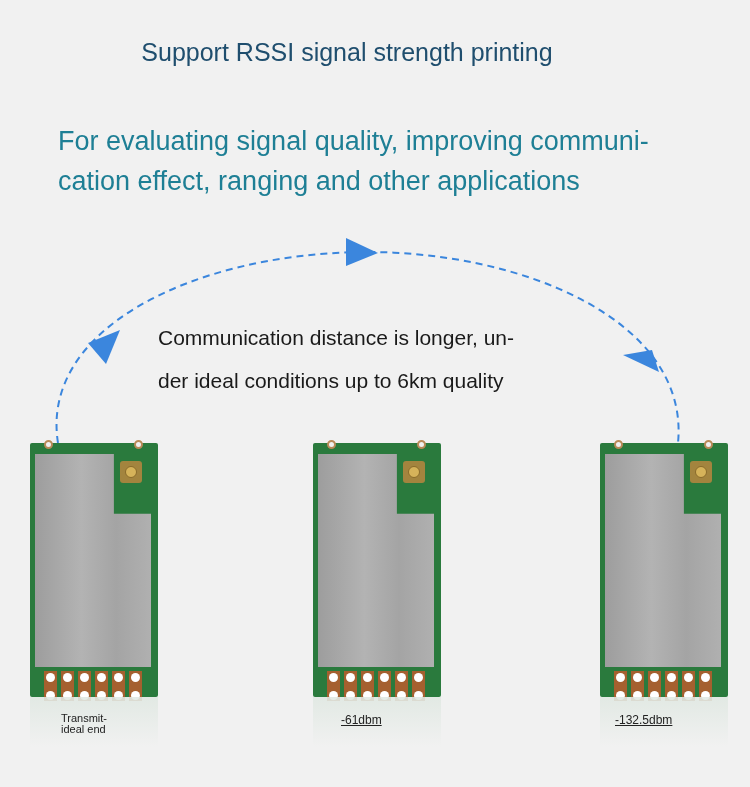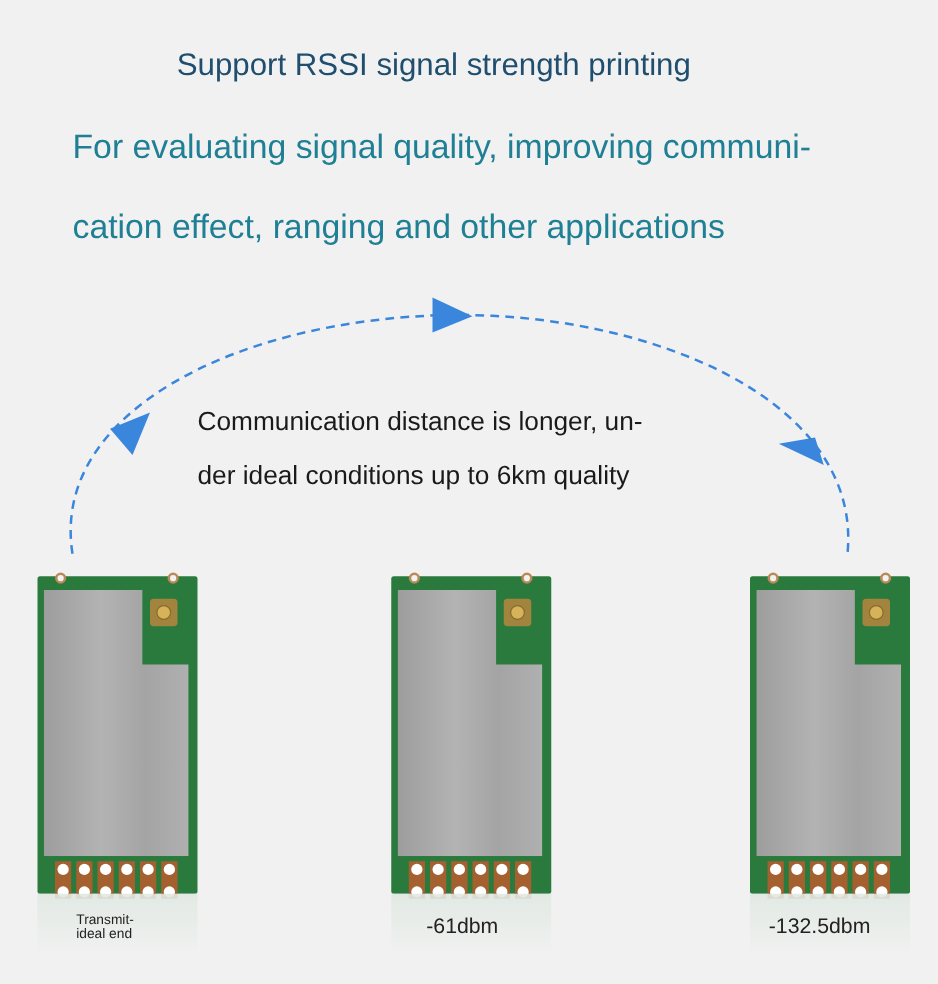--- a/index.html
+++ b/index.html
@@ -1,41 +1,41 @@
 <!DOCTYPE html>
 <html><head>
 <meta charset="utf-8">
 <style>
   html,body{margin:0;padding:0;}
   body{width:750px;height:787px;background:#f1f1f1;position:relative;overflow:hidden;font-family:"Liberation Sans",sans-serif;}
   .title{position:absolute;left:0;width:694px;top:38px;text-align:center;font-size:25px;color:#1f4e6e;}
   .sub{position:absolute;left:58px;font-size:27px;color:#1e7f95;white-space:nowrap;}
-  .sub1{top:102px;}
+  .sub1{top:126px;}
   .sub2{top:166px;}
   .desc{position:absolute;left:158px;font-size:21px;color:#1a1a1a;white-space:nowrap;text-align:right;}
   .d1{top:326px;}
   .d2{top:369px;}
   svg.arc{position:absolute;left:0;top:0;}
-  .module{position:absolute;width:128px;height:254px;top:443px;margin-top:18px;}
+  .module{position:absolute;width:128px;height:254px;top:443px;}
   .pcb{position:absolute;left:0;top:0;width:128px;height:254px;background:#2a7a3d;border-radius:2px;}
   .notch{position:absolute;top:-3px;width:9px;height:9px;border-radius:50%;background:#f1f1f1;border:2px solid #b98a58;box-sizing:border-box;}
   .shield{position:absolute;left:5px;top:11px;width:116px;height:213px;
     background:linear-gradient(90deg,#9d9d9d,#b3b3b3 40%,#a4a4a4 70%,#b0b0b0);
     clip-path:polygon(0 0,68% 0,68% 28%,100% 28%,100% 100%,0 100%);}
   .conn{position:absolute;left:90px;top:18px;width:22px;height:22px;background:#a3843e;border-radius:3px;}
   .conn::after{content:"";position:absolute;left:5px;top:5px;width:12px;height:12px;border-radius:50%;background:#d6b35a;border:1px solid #8a6b2a;box-sizing:border-box;}
   .pads{position:absolute;left:14px;top:228px;display:flex;gap:4px;}
   .pad{width:13px;height:30px;background:#a5602f;position:relative;}
   .pad::before,.pad::after{content:"";position:absolute;left:2px;width:9px;height:9px;border-radius:50%;background:#fff;}
   .pad::before{top:2px;}
   .pad::after{top:20px;}
   .reflect{position:absolute;left:0;top:254px;width:128px;height:50px;background:linear-gradient(#e0e8e2,#f1f1f1);opacity:.9;}
   .label{position:absolute;color:#222;white-space:nowrap;}
   .lab-small{font-size:11px;line-height:11px;}
-  .lab{font-size:17px;}
+  .lab{font-size:12px;text-decoration:underline;}
 </style>
 </head>
 <body>
 
 <div class="title">Support RSSI signal strength printing</div>
 <div class="sub sub1">For evaluating signal quality, improving communi-</div>
 <div class="sub sub2">cation effect, ranging and other applications</div>
 
 <svg class="arc" width="750" height="787">
   <path d="M58 443 C 40 330, 190 255, 360 252 C 520 250, 690 320, 678 443" fill="none" stroke="#3b86dd" stroke-width="2" stroke-dasharray="7,5"></path>

